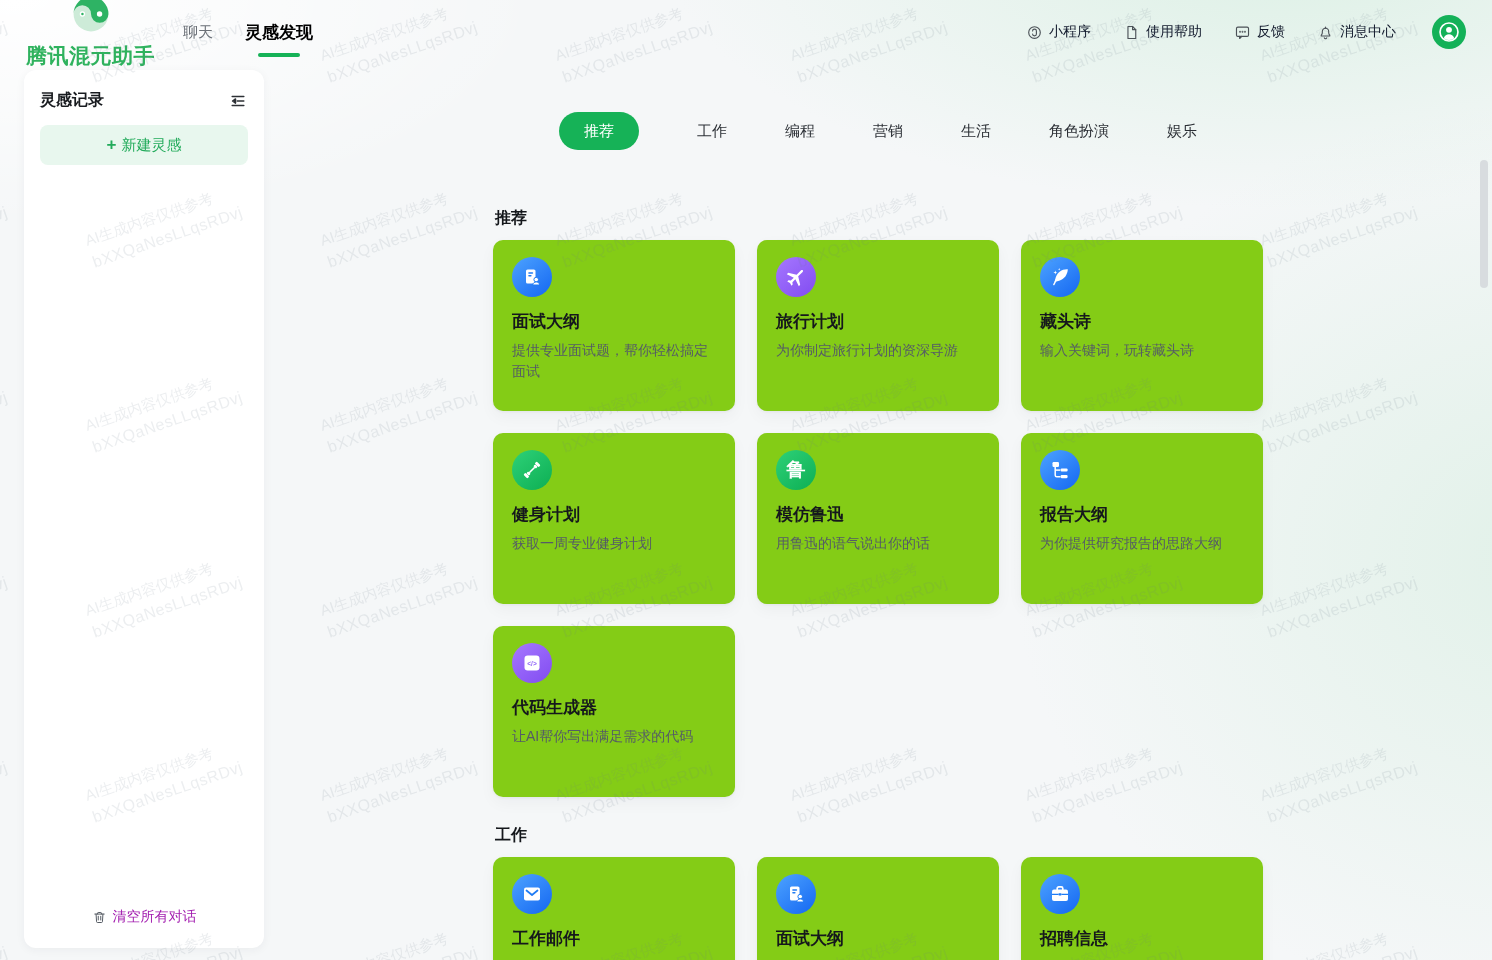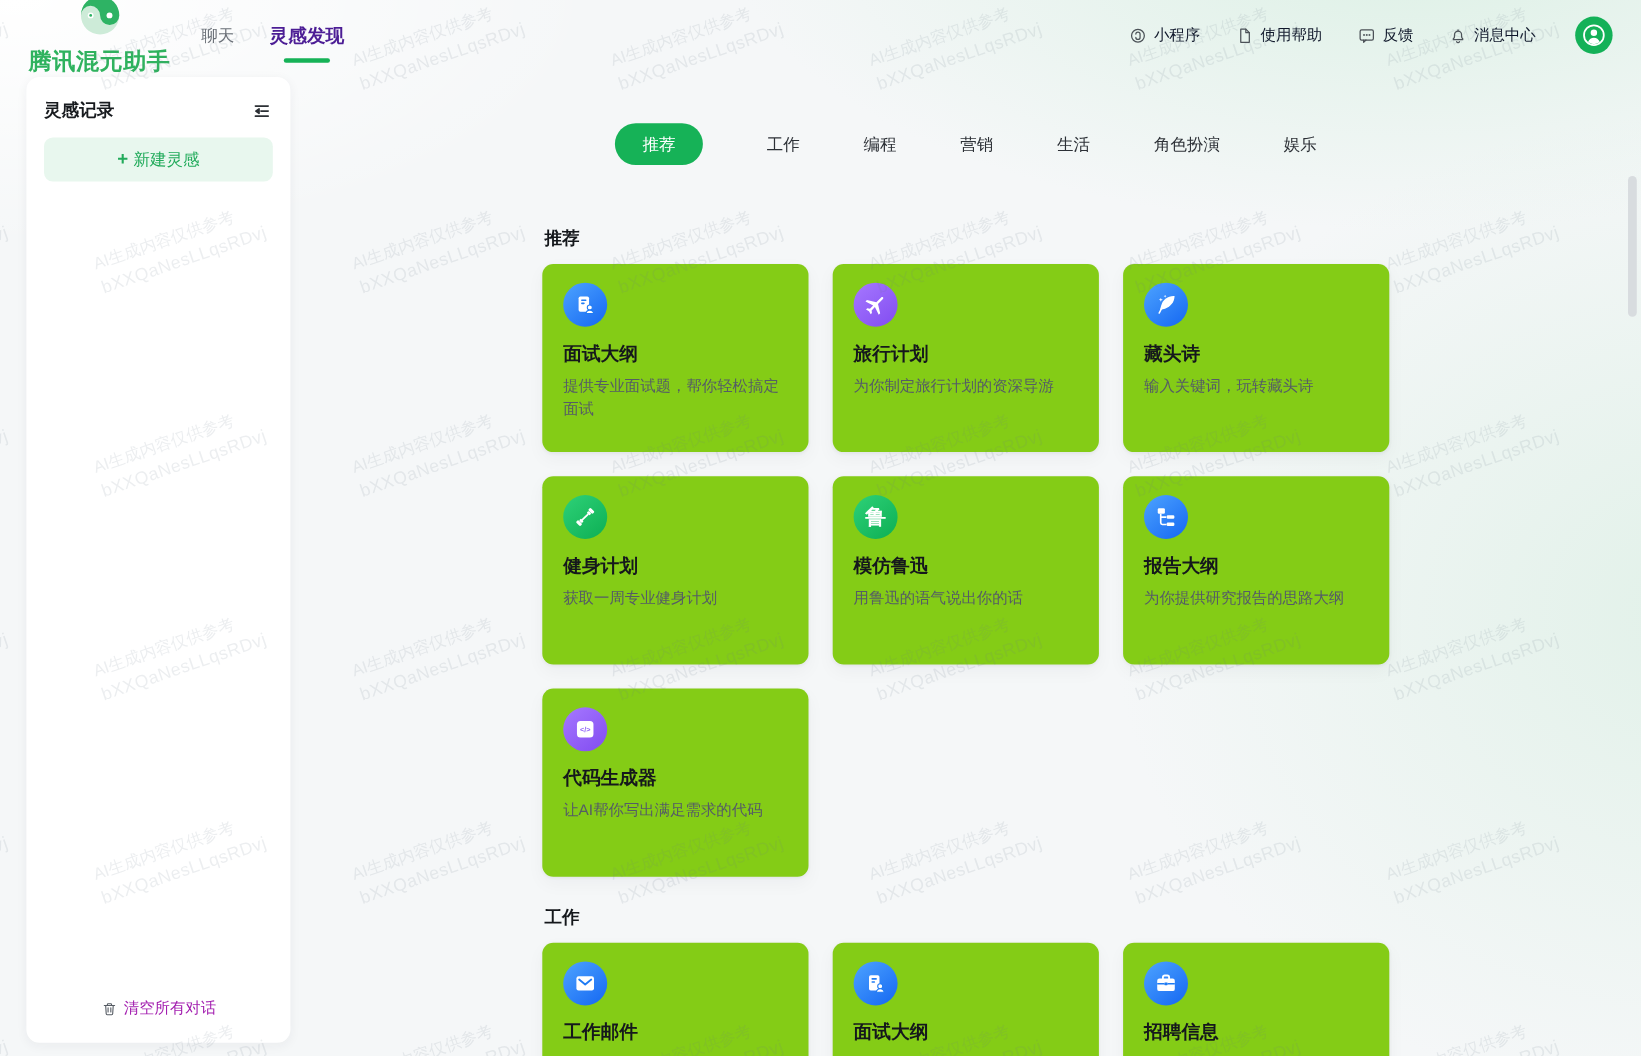--- a/index.html
+++ b/index.html
@@ -15,21 +15,21 @@
       #f5f7f8;
   }
 
   
   .topbar { position:absolute; top:0; left:0; right:0; height:64px; display:flex; align-items:center; padding:0 26px; z-index:10; }
   .logo { display:flex; align-items:center; gap:9px;flex-direction:column; }
   .logo svg { width:38px; height:38px; }
   .logo-text { font-size:21px; font-weight:800; color:#2fb25e; letter-spacing:.5px; }
   .top-tabs { display:flex; align-items:center; gap:32px; margin-left:28px; }
   .top-tab { font-size:15px; color:#6b7077; cursor:pointer; }
-  .top-tab.active { font-size:17px; font-weight:700; color:#4c1d95; position:relative; }
+  .top-tab.active { font-size:17px; font-weight:700; color:#000000; position:relative; }
   .tab-underline { position:absolute; left:50%; transform:translateX(-50%); bottom:-13px; width:42px; height:4px; border-radius:2px; background:#16b257; }
   .top-actions { margin-left:auto; display:flex; align-items:center; gap:32px; }
   .top-action { display:flex; align-items:center; gap:6px; font-size:14px; color:#0f172a; cursor:pointer; }
   .top-action svg { width:17px; height:17px; stroke:#4b5157; fill:none; stroke-width:1.6; stroke-linecap:round; stroke-linejoin:round; }
   .avatar { width:34px; height:34px; border-radius:50%; background:#14b158; display:flex; align-items:center; justify-content:center; margin-left:4px; cursor:pointer; }
   .avatar svg { width:26px; height:26px; }
 
   
   .sidebar { position:absolute; left:24px; top:70px; width:240px; height:878px; background:#fff; border-radius:12px;
     box-shadow:0 2px 10px rgba(30,40,52,.05); z-index:5; }

